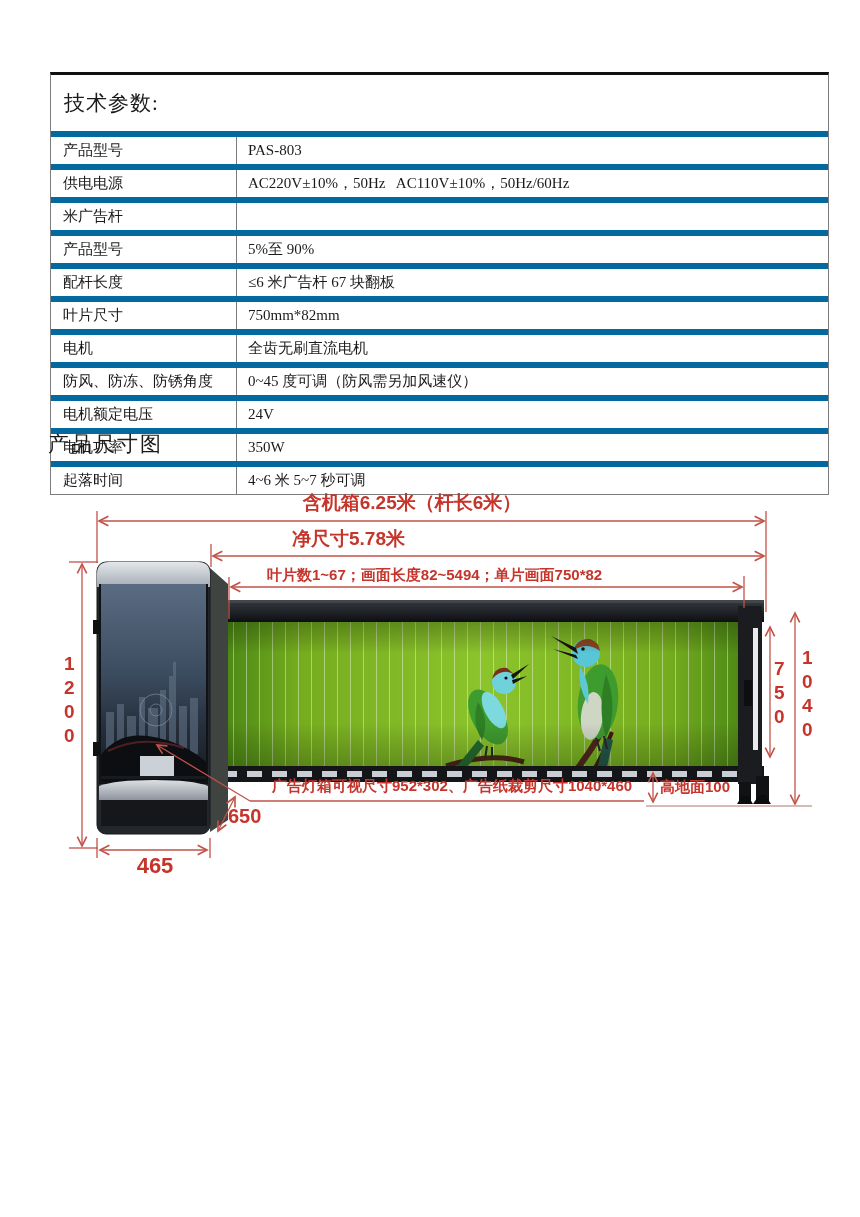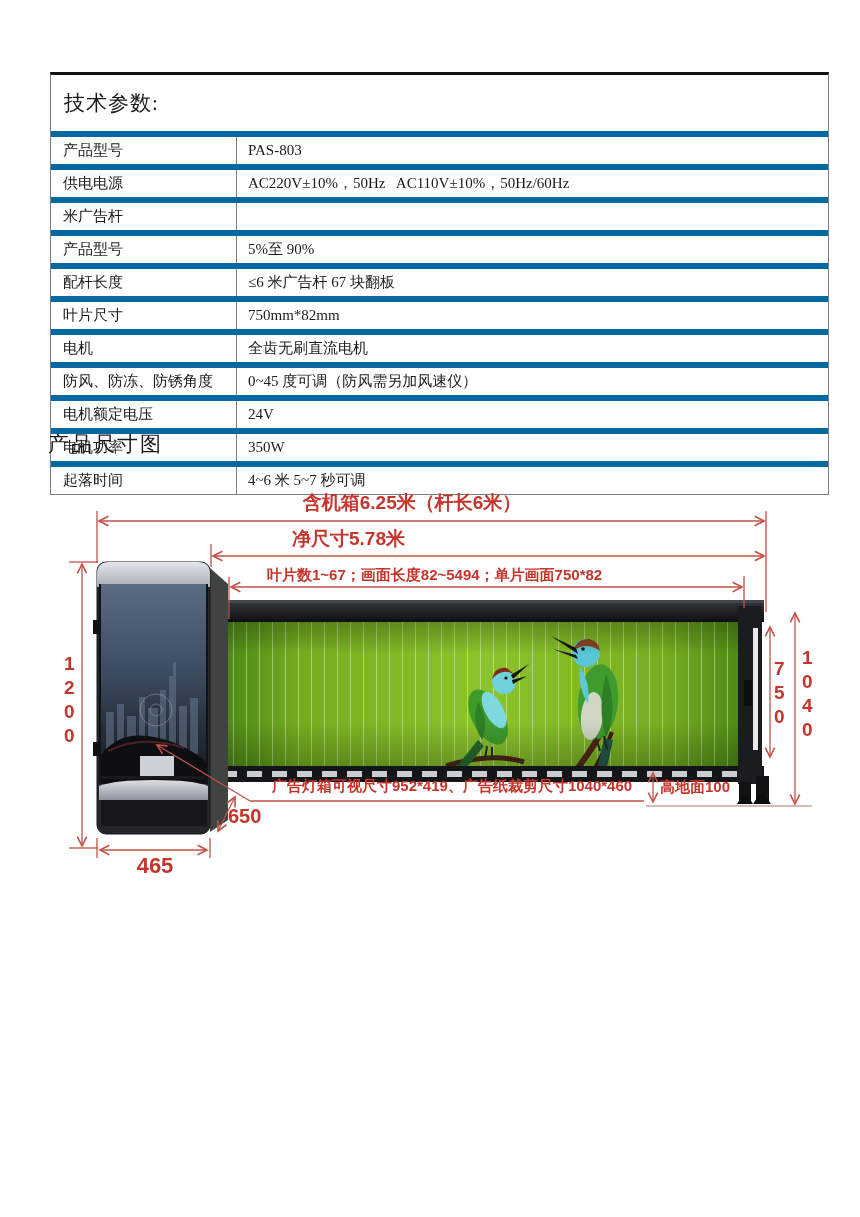--- a/index.html
+++ b/index.html
@@ -273,20 +273,20 @@
       <line x1="250" y1="331" x2="644" y2="331"></line>
       <line x1="250" y1="331" x2="157" y2="275" marker-end="url(#ah)"></line>
     </g>
 
     <line x1="646" y1="336" x2="812" y2="336" stroke="#b0766e" stroke-width="1.2"></line>
   </svg>
 
   <div class="dimlabel dl-overall">含机箱6.25米（杆长6米）</div>
   <div class="dimlabel dl-net">净尺寸5.78米</div>
   <div class="dimlabel dl-blade">叶片数1~67；画面长度82~5494；单片画面750*82</div>
-  <div class="dimlabel dl-note">广告灯箱可视尺寸952*419、广告纸裁剪尺寸1040*460</div>
+  <div class="dimlabel dl-note">广告灯箱可视尺寸952*302、广告纸裁剪尺寸1040*460</div>
   <div class="dimlabel dl-ground">高地面100</div>
   <div class="dimlabel dl-650">650</div>
   <div class="dimlabel dl-465">465</div>
   <div class="dimlabel vnum dl-1200">1200</div>
   <div class="dimlabel vnum dl-750">750</div>
   <div class="dimlabel vnum dl-1040">1040</div>
 </div>
 
 </body></html>

